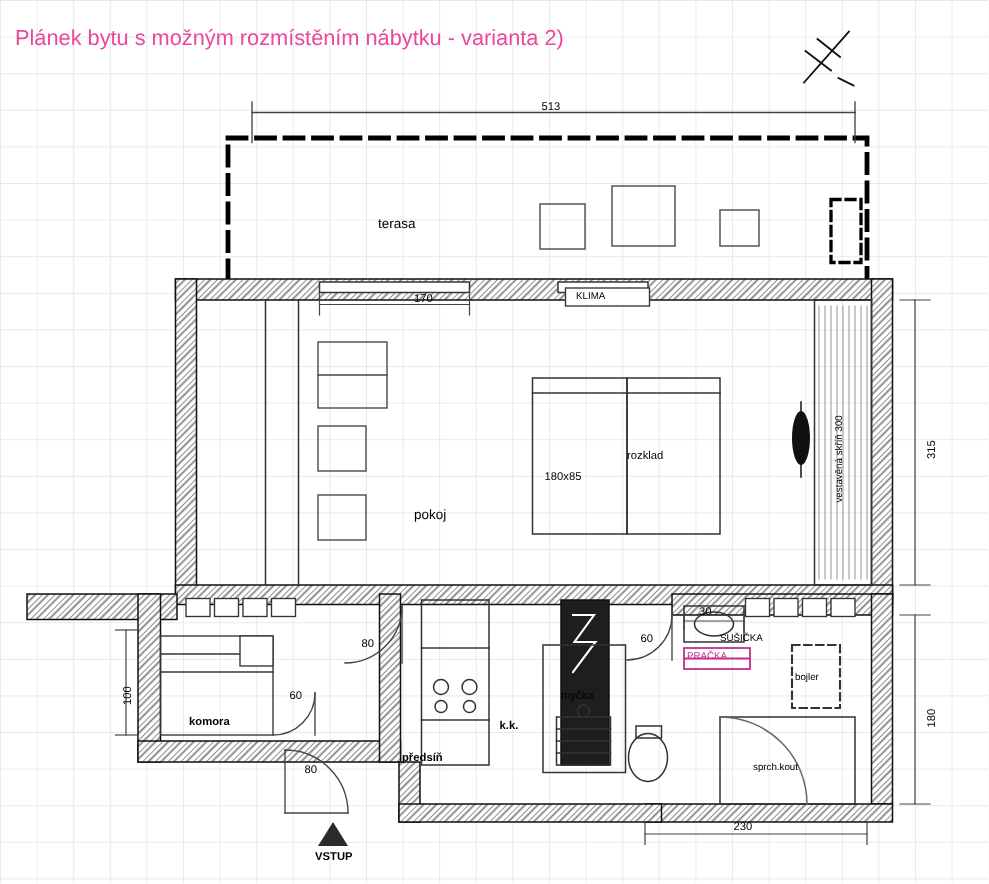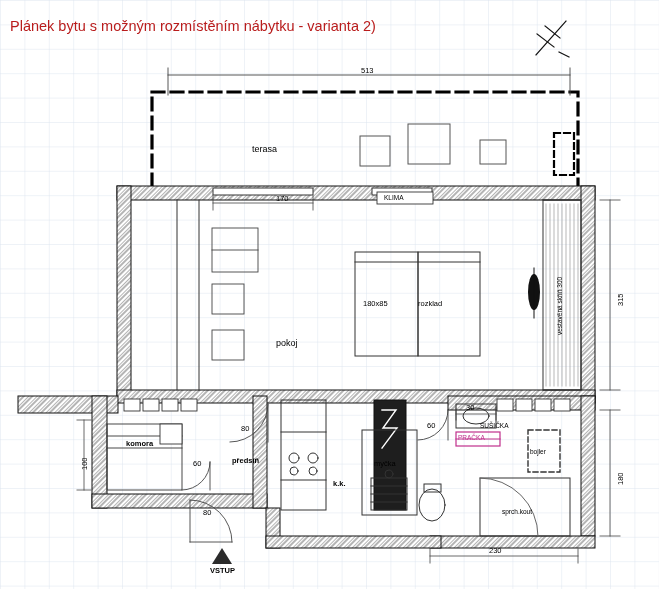--- a/index.html
+++ b/index.html
@@ -7,21 +7,21 @@
     width:659px;height:589px;
     background:#ffffff;
     font-family:"Liberation Sans", sans-serif;
     color:#000;
     position:relative;
     overflow:hidden;
   }
   #plan{position:absolute;left:0;top:0;width:659px;height:589px;}
   .title{
     position:absolute;left:10px;top:18px;
-    font-size:14.5px;color:#b91c1c;
+    font-size:14.5px;color:#ec4899;
     white-space:nowrap;
   }
   .lbl{
     position:absolute;
     font-size:9px;
     color:#000;
     white-space:nowrap;
   }
   .lbl.sm{font-size:7.5px;}
   .lbl.xs{font-size:6.5px;}
@@ -284,30 +284,30 @@
       <polygon points="222,548 232,564 212,564"></polygon>
     </g>
 
   </g>
 </svg>
 
 <div class="title">Plánek bytu s možným rozmístěním nábytku - varianta 2)</div>
 
 <div class="lbl" style="left:252px;top:144px;">terasa</div>
 <div class="lbl" style="left:276px;top:297px;margin-top:41px;">pokoj</div>
-<div class="lbl sm" style="left:126px;top:439px;font-weight:bold;">komora</div>
-<div class="lbl sm b" style="left:232px;top:456px;">předsíň</div>
+<div class="lbl sm" style="left:126px;top:476px;font-weight:bold;">komora</div>
+<div class="lbl sm b" style="left:232px;top:500px;padding-left:36px;">předsíň</div>
 <div class="lbl sm b" style="left:333px;top:479px;">k.k.</div>
 <div class="lbl sm" style="left:374px;top:459px;">myčka</div>
 <div class="lbl xs" style="left:502px;top:508px;">sprch.kout</div>
 <div class="lbl xs" style="left:530px;top:448px;">bojler</div>
 <div class="lbl xs" style="left:384px;top:194px;">KLIMA</div>
 <div class="lbl xs pink" style="left:458px;top:434px;">PRAČKA</div>
 <div class="lbl xs" style="left:480px;top:422px;">SUŠIČKA</div>
-<div class="lbl sm" style="left:363px;top:299px;">180x85</div>
+<div class="lbl sm" style="left:363px;top:313px;">180x85</div>
 <div class="lbl sm" style="left:418px;top:299px;">rozklad</div>
 <div class="lbl xs vert" style="left:556px;top:335px;">vestavěná skříň 300</div>
 <div class="lbl sm b" style="left:210px;top:566px;text-align:right;">VSTUP</div>
 
 <div class="lbl sm" style="left:361px;top:66px;">513</div>
 <div class="lbl sm" style="left:252px;top:194px;margin-left:24px;">170</div>
 <div class="lbl sm vert" style="left:616px;top:306px;">315</div>
 <div class="lbl sm vert" style="left:616px;top:485px;">180</div>
 <div class="lbl sm" style="left:489px;top:546px;">230</div>
 <div class="lbl sm vert" style="left:80px;top:470px;">100</div>

